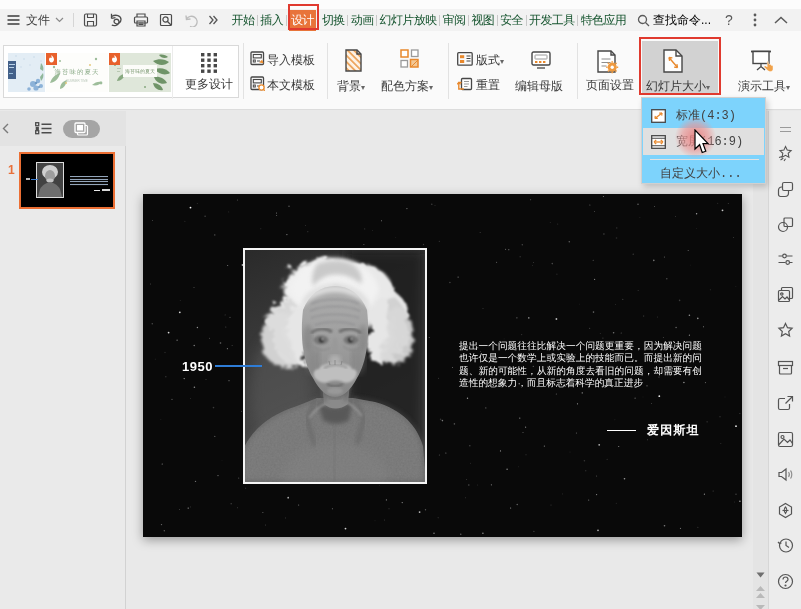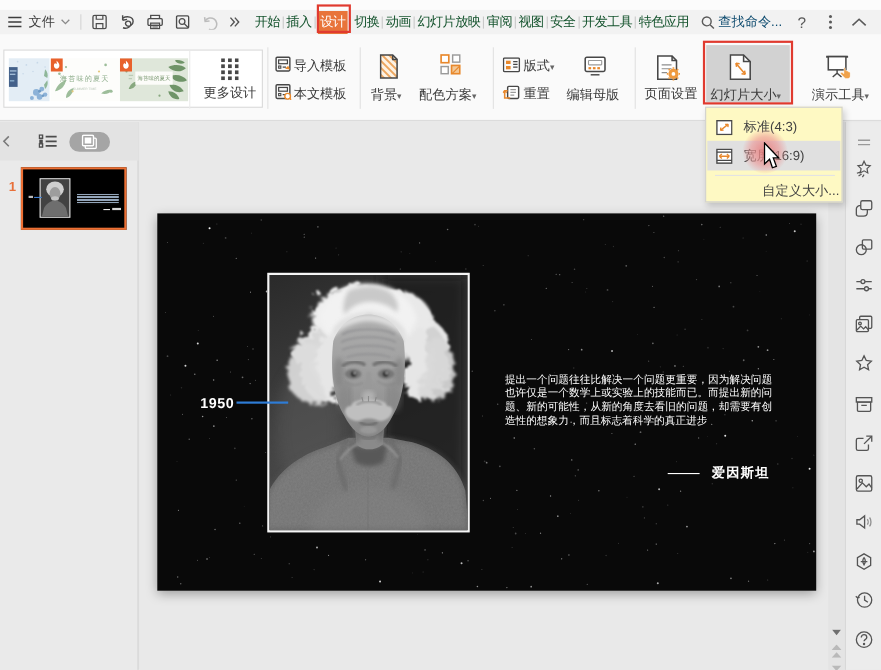--- a/index.html
+++ b/index.html
@@ -19,21 +19,21 @@
 .dropar { color:#666; font-size:8px; }
 #leftpanel { position:absolute; left:0; top:111px; width:126px; height:498px; background:#eaeaea; border-right:1px solid #d2d2d2; }
 #panelhead { position:absolute; left:0; top:0; width:126px; height:35px; background:#e3e3e3; }
 #thumbwrap { position:absolute; left:19px; top:41px; width:96px; height:57px; border:2px solid #ec6f34; background:#000; }
 #thumbnum { position:absolute; left:8px; top:52px; color:#e8703a; font-size:12px; font-weight:bold; }
 #canvas { position:absolute; left:127px; top:111px; width:626px; height:498px; background:#e9e9e9; }
 #slide { position:absolute; left:16px; top:83px; width:599px; height:343px; background:#090909; box-shadow:0 3px 10px rgba(0,0,0,0.35); }
 #scrollstrip { position:absolute; left:753px; top:111px; width:15px; height:498px; background:#e4e4e4; }
 #sidebar { position:absolute; left:768px; top:111px; width:33px; height:498px; background:#ececec; border-left:1px solid #d6d6d6; }
 .sbicon { position:absolute; left:8px; width:17px; height:17px; }
-#dropdown { position:absolute; left:641px; top:97px; width:125px; height:87px; background:#fef9c3; border:1px solid #d0d0d0; box-shadow:2px 3px 6px rgba(0,0,0,0.18); z-index:50; }
+#dropdown { position:absolute; left:641px; top:97px; width:125px; height:87px; background:#7dd3fc; border:1px solid #d0d0d0; box-shadow:2px 3px 6px rgba(0,0,0,0.18); z-index:50;font-family:Liberation Mono, monospace; }
 .ddrow { position:absolute; left:1px; width:121px; height:27px; display:flex; align-items:center; font-size:12px; color:#424242; }
 #photo { position:absolute; left:100px; top:54px; width:184px; height:236px; background:#3c3c3c; border:2px solid #f5f5f5; }
 #y1950 { position:absolute; left:39px; top:165px; color:#fff; font-size:13px; font-weight:bold; letter-spacing:0.5px; }
 #bluln { position:absolute; left:72px; top:171px; width:47px; height:2px; background:#2e7cd6; z-index:5; }
 #ptext { position:absolute; left:316px; top:146px; width:243px; color:#fff; font-size:9.7px; line-height:12.4px; text-align:justify; }
 #sig { position:absolute; left:464px; top:228px; color:#fff; font-size:12px; font-weight:bold; }
 </style>
 </head>
 <body>
 <div id="app">
@@ -118,21 +118,21 @@
     <span class="tab">特色应用</span>
   </div>
   <div class="redbox" style="left:288px; top:4px; width:31px; height:26px; z-index:20;"></div>
   <div class="tb" style="left:637px; color:#4f4f4f;">
     <svg width="13" height="13" viewBox="0 0 13 13">
         <g fill="none" stroke="#5a5a5a" stroke-width="1.3">
           <circle cx="5.5" cy="5.5" r="4"></circle>
           <path d="M8.5 8.5l3.5 3.5"></path>
         </g>
       </svg>
-    <span style="margin-left:3px;color:#0c4a6e;">查找命令...</span>
+    <span style="margin-left:3px;color:#000000;">查找命令...</span>
   </div>
   <div class="tb" style="left:725px; font-size:14px; color:#5a5a5a;">?</div>
   <div class="tb" style="left:753px;">
     <svg width="4" height="14" viewBox="0 0 4 14">
         <g fill="#5a5a5a">
           <circle cx="2" cy="2" r="1.4"></circle>
           <circle cx="2" cy="7" r="1.4"></circle>
           <circle cx="2" cy="12" r="1.4"></circle>
         </g>
       </svg>
@@ -960,21 +960,21 @@
       <svg width="15" height="14" viewBox="0 0 15 14" style="margin-left:8px;">
         <rect x="0.7" y="0.7" width="13.6" height="12.6" fill="#fff" stroke="#474747" stroke-width="1.3"></rect>
         <path d="M0.7 3.2h13.6M0.7 10.8h13.6" stroke="#474747" stroke-width="1.1"></path>
         <path d="M3 7h9" stroke="#e8882c" stroke-width="1.3"></path>
         <path d="M3 7l2.2-2M3 7l2.2 2M12 7l-2.2-2M12 7l-2.2 2" stroke="#e8882c" stroke-width="1.2" fill="none"></path>
       </svg>
       <span style="margin-left:10px;">宽屏(16:9)</span>
     </div>
     <div style="position:absolute;left:8px;top:61px;width:109px;height:1px;background:#e3e3e3;"></div>
     <div class="ddrow" style="top:62px;">
-        <span style="margin-left:50px;">自定义大小...</span>
+        <span style="margin-left:17px;">自定义大小...</span>
       </div>
   </div>
   <div style="position:absolute;left:675px;top:117px;width:41px;height:41px;border-radius:50%;background:radial-gradient(circle, rgba(232,125,125,0.9) 0%, rgba(236,148,148,0.6) 45%, rgba(240,170,170,0) 72%);z-index:60;"></div>
   <svg width="15" height="26" viewBox="0 0 15 26" style="position:absolute;left:694px;top:129px;z-index:61;">
     <path d="M1 1v19l4.6-4.3 2.6 7.8 3.6-1.3-2.8-7.6H14z" fill="#fff" stroke="#000" stroke-width="1.2"></path>
   </svg>
 
 </div>
 
 </body></html>

